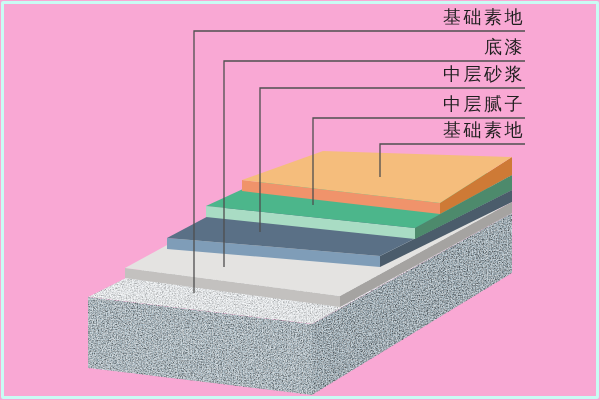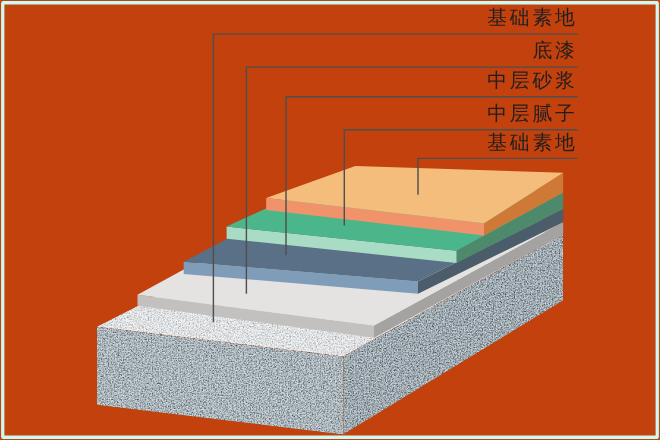--- a/index.html
+++ b/index.html
@@ -1,18 +1,18 @@
 <!DOCTYPE html>
 <html><head>
 <meta charset="utf-8">
 <style>
   html,body { margin:0; padding:0; background:#ffffff; }
   #canvas {
     position:relative; width:600px; height:400px;
-    background:#c2410c; overflow:hidden;
+    background:#f9a8d4; overflow:hidden;
     font-family:"DejaVu Sans","Liberation Sans",sans-serif;
   }
   .frame {
     position:absolute; inset:1px;
     border:3px solid #c9fbf4; border-radius:2px;
     pointer-events:none;
   }
   #diagram-svg { position:absolute; left:0; top:0; }
   .label-row {
     position:absolute; right:75px; height:22px; line-height:22px;

